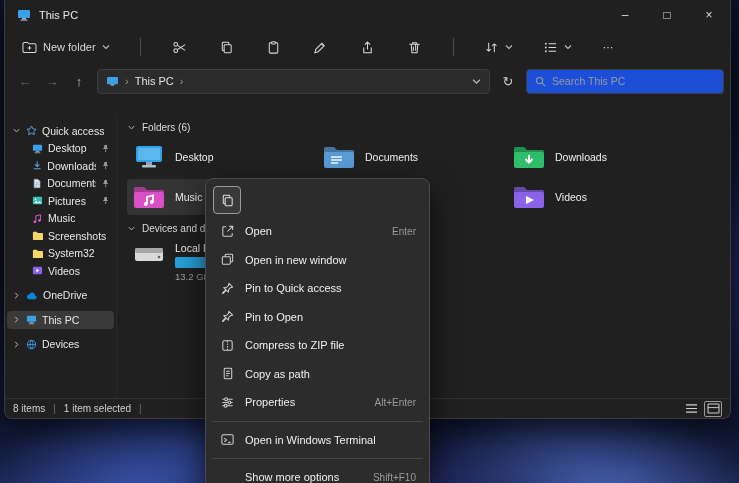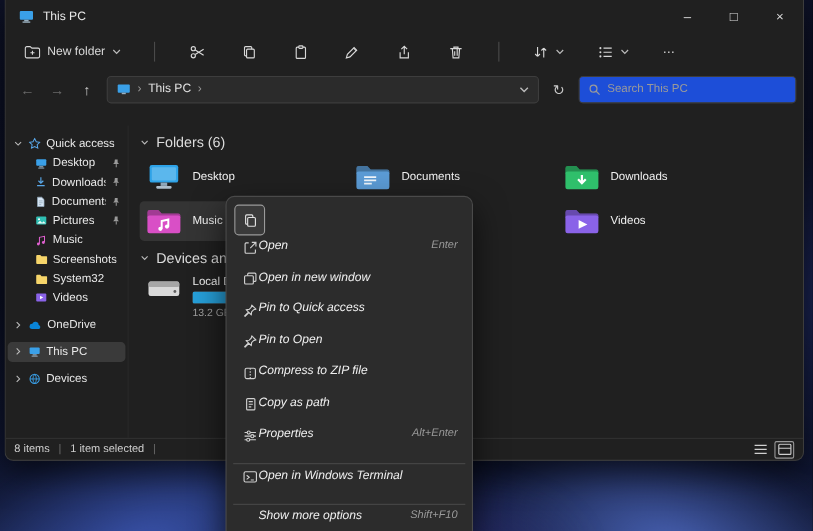--- a/index.html
+++ b/index.html
@@ -43,21 +43,21 @@
   
   .wbody { flex:1; display:flex; min-height:0;margin-top:16px; }
   .sidebar { width:112px; flex:none; padding:8px 2px 0 2px; font-size:10.5px; border-right:1px solid rgba(255,255,255,.04); overflow:hidden; }
   .side-item { height:17.5px; display:flex; align-items:center; gap:5px; padding-left:5px; padding-right:4px; border-radius:4px; position:relative; }
   .side-item.child { padding-left:25px; }
   .side-item.selected { background:#3a3a3a; }
   .side-item .slabel { white-space:nowrap; overflow:hidden; }
   .side-item .pin { margin-left:auto; flex:none; }
   .side-gap { height:7px; }
   .content { flex:1; min-width:0; padding:8px 0 0 10px; position:relative; }
-  .section-header { display:flex; align-items:center; gap:6px; font-size:13px; color:#dcdcdc; margin-bottom:6px; }
+  .section-header { display:flex; align-items:center; gap:6px; font-size:10px; color:#dcdcdc; margin-bottom:6px; }
   .tiles { display:grid; grid-template-columns:repeat(3, 186px); column-gap:4px; row-gap:4px; margin-bottom:8px; }
   .tile { display:flex; align-items:center; gap:10px; height:36px; padding:0 6px; border-radius:4px; }
   .tile.selected { background:rgba(255,255,255,.09); }
   .tile-label { font-size:10.5px; color:#f0f0f0; white-space:nowrap; }
   .drive-tile { display:flex; align-items:flex-start; gap:10px; padding:2px 6px; width:190px; border-radius:4px; }
   .drive-info { display:flex; flex-direction:column; }
   .drive-name { font-size:10.5px; color:#f0f0f0; white-space:nowrap; }
   .drive-bar { width:128px; height:11px; background:#4a4a4a; border-radius:2px; margin:3px 0 3px 0; overflow:hidden; }
   .drive-fill { height:100%; background:#26a0da; }
   .drive-free { font-size:9.5px; color:#a0a0a0; white-space:nowrap; }
@@ -68,21 +68,21 @@
   .sb-view { width:18px; height:16px; display:flex; align-items:center; justify-content:center; border-radius:2px; }
   .sb-view.active { border:1px solid #9a9a9a; }
   
   .context-menu {
     position:absolute; left:205px; top:178px; width:225px; z-index:10;
     background:#2c2c2c; border:1px solid #4a4a4a; border-radius:8px;
     padding:4px; box-shadow:0 12px 30px rgba(0,0,0,.65); color:#f0f0f0;
   }
   .cm-iconrow { height:34px; display:flex; align-items:center; padding:0 3px; }
   .cm-iconbtn { width:28px; height:28px; background:#3a3a3a; border:1px solid #9a9a9a; border-radius:4px; display:flex; align-items:center; justify-content:center; }
-  .cm-item { height:28.5px; display:flex; align-items:flex-start; padding:0 9px; border-radius:4px; font-size:11px;font-style:italic; }
+  .cm-item { height:28.5px; display:flex; align-items:center; gap:10px; padding:0 9px; border-radius:4px; font-size:11px; }
   .cm-icon { width:16px; height:16px; flex:none; display:flex; align-items:center; justify-content:center; }
   .cm-label { flex:1; white-space:nowrap; overflow:hidden; }
   .cm-shortcut { color:#9a9a9a; font-size:10px; flex:none; }
   .cm-sep { height:1px; background:#474747; margin:4px 2px; }
   svg { display:block; }
 </style>
 </head>
 <body>
 
 <div class="canvas">

